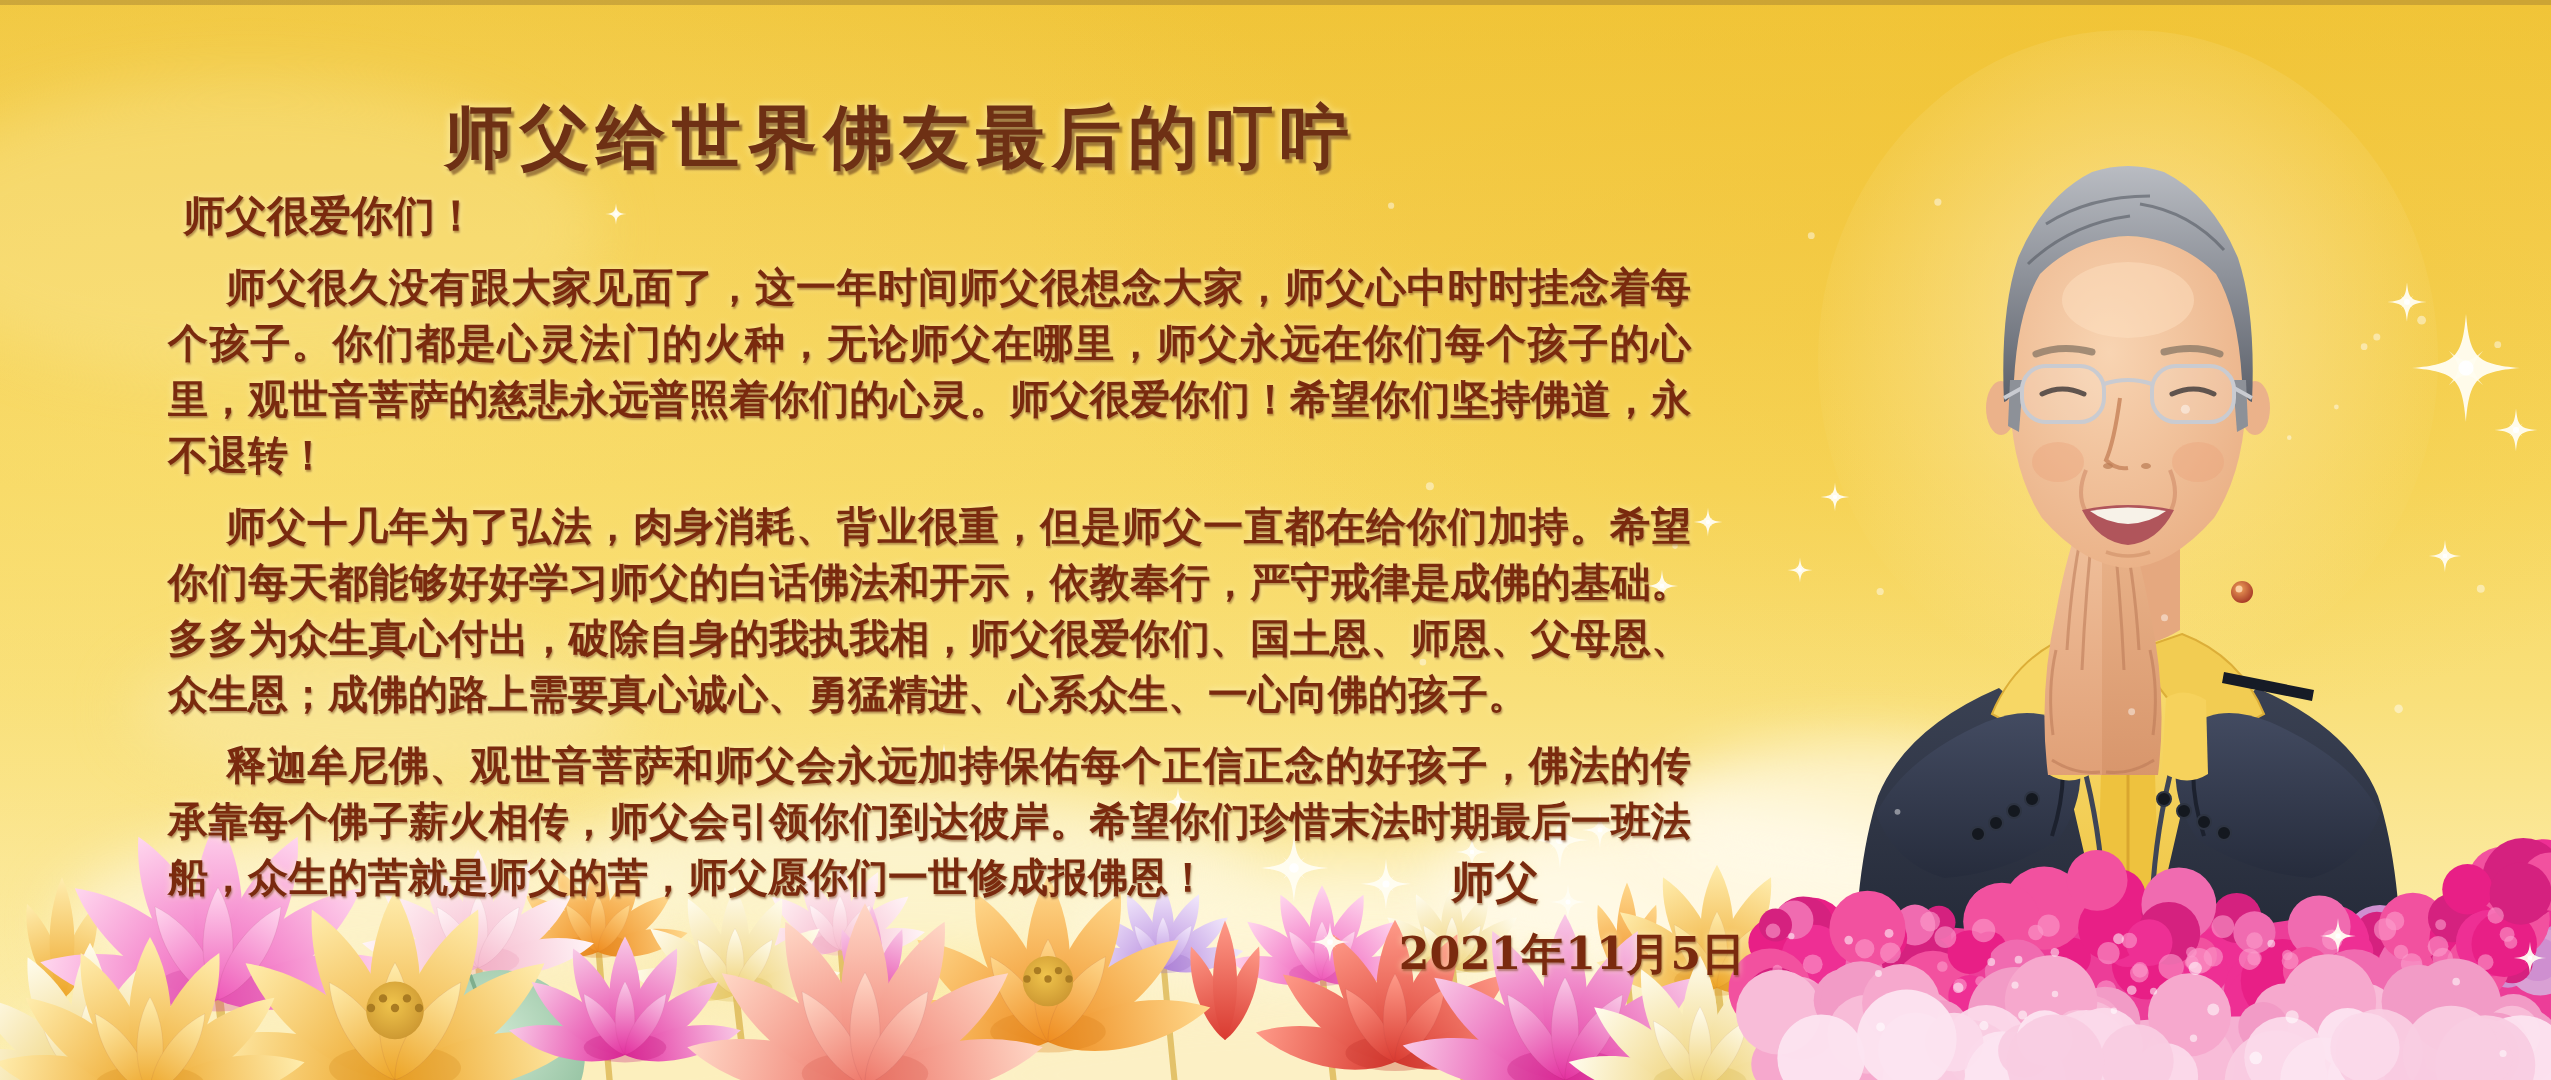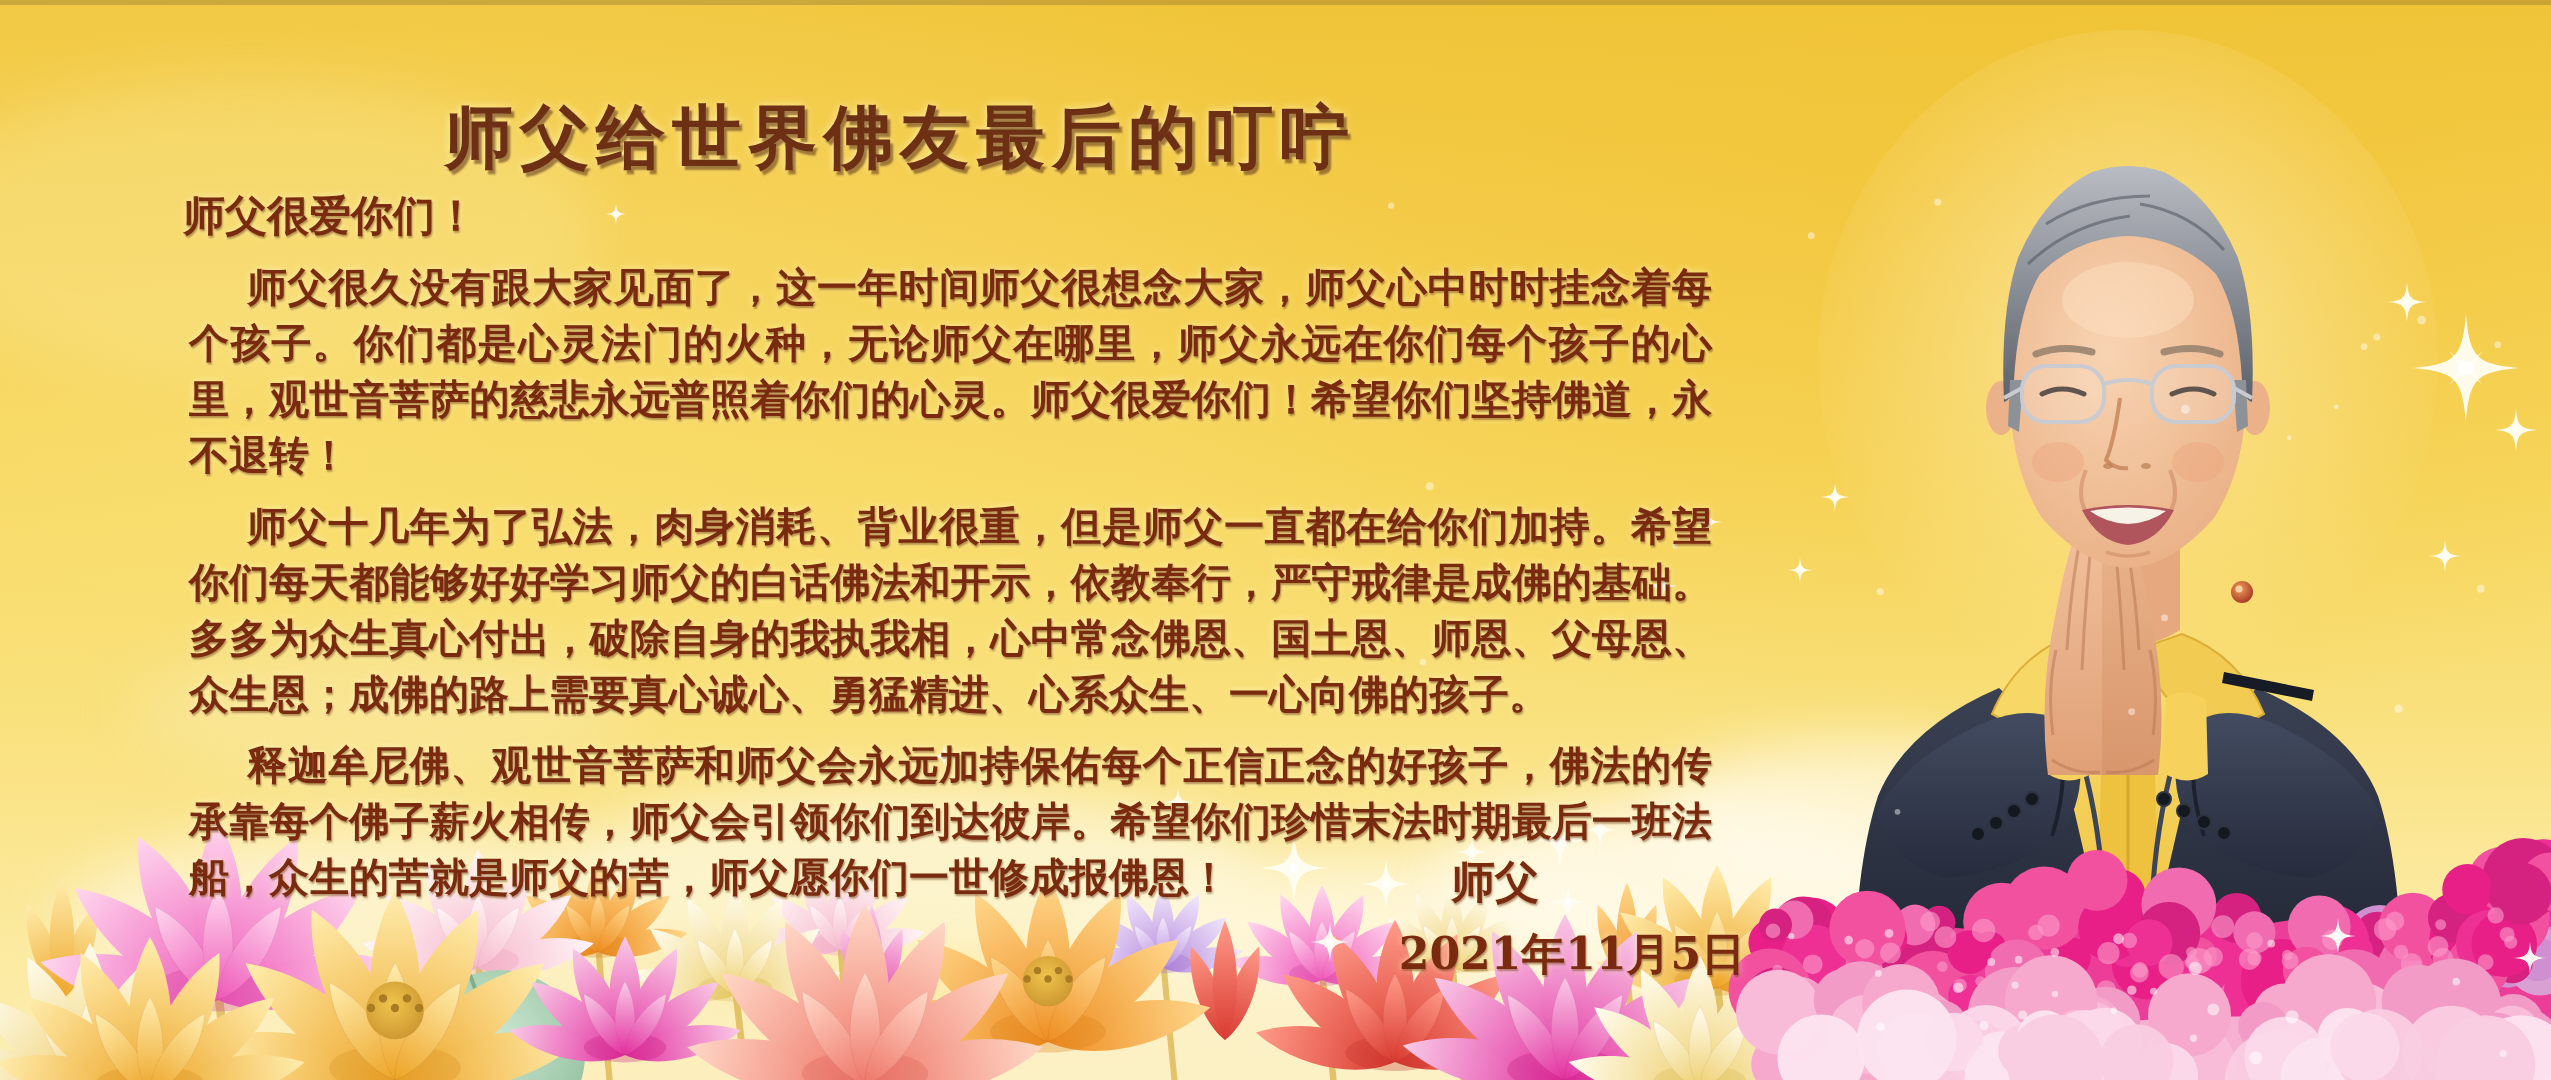--- a/index.html
+++ b/index.html
@@ -20,21 +20,21 @@
   .cl7{left:1650px;top:740px;width:420px;height:150px;background:rgba(255,251,235,.65);}
   .cl8{left:130px;top:640px;width:500px;height:140px;background:rgba(250,233,170,.5);}
   .cl9{left:-100px;top:80px;width:700px;height:300px;background:rgba(250,232,152,.35);}
   .scene{position:absolute;left:0;top:0;z-index:2;}
   .txt{position:absolute;z-index:5;color:#7a2a0e;font-weight:700;
     text-shadow:1px 2px 2px rgba(96,38,2,.45), 0 0 7px rgba(255,248,198,.8);}
   .title{left:180px;top:48px;width:1440px;text-align:center;font-size:69px;line-height:86px;
     letter-spacing:7px;color:#6e3014;
     text-shadow:3px 4px 2px rgba(74,26,4,.5), 0 0 9px rgba(255,244,182,.9);}
   .greeting{left:183px;top:188px;font-size:42px;line-height:56px;}
-  .bodytext{left:189px;top:259px;width:1523px;font-size:40px;line-height:56px;
+  .bodytext{left:168px;top:259px;width:1523px;font-size:40px;line-height:56px;
     text-align:justify;text-justify:inter-character;word-break:break-all;}
   .bodytext p{margin:0 0 15px 0;text-indent:58px;}
   .signature{left:1335px;top:856px;width:320px;text-align:center;font-size:44px;line-height:52px;}
   .dateline{left:1372px;top:928px;width:400px;text-align:center;font-size:44px;line-height:52px;}
 </style>
 </head>
 <body>
 
 <div class="canvas">
   <div class="topstrip"></div>
@@ -895,18 +895,18 @@
         <circle cx="1897.4955423997017" cy="811.8648339597712" r="2.931242954209665" fill="#ffffff" opacity="0.45"></circle>
         <circle cx="2376.8088216267643" cy="336.92594134554383" r="3.5254321385073126" fill="#ffffff" opacity="0.45"></circle>
         <circle cx="1422.8846872778377" cy="662.1285279472431" r="3.2994390115563874" fill="#ffffff" opacity="0.45"></circle>
       </g>
   </svg>
 
   <h1 class="txt title">师父给世界佛友最后的叮咛</h1>
   <div class="txt greeting">师父很爱你们！</div>
   <div class="txt bodytext">
     <p>师父很久没有跟大家见面了，这一年时间师父很想念大家，师父心中时时挂念着每个孩子。你们都是心灵法门的火种，无论师父在哪里，师父永远在你们每个孩子的心里，观世音菩萨的慈悲永远普照着你们的心灵。师父很爱你们！希望你们坚持佛道，永不退转！</p>
-    <p>师父十几年为了弘法，肉身消耗、背业很重，但是师父一直都在给你们加持。希望你们每天都能够好好学习师父的白话佛法和开示，依教奉行，严守戒律是成佛的基础。多多为众生真心付出，破除自身的我执我相，心中常念佛恩、国土恩、师恩、父母恩、众生恩；成佛的路上需要真心诚心、勇猛精进、心系众生、一心向佛的孩子。</p>
+    <p>师父十几年为了弘法，肉身消耗、背业很重，但是师父一直都在给你们加持。希望你们每天都能够好好学习师父的白话佛法和开示，依教奉行，严守戒律是成佛的基础。多多为众生真心付出，破除自身的我执我相，师父很爱你们、国土恩、师恩、父母恩、众生恩；成佛的路上需要真心诚心、勇猛精进、心系众生、一心向佛的孩子。</p>
     <p>释迦牟尼佛、观世音菩萨和师父会永远加持保佑每个正信正念的好孩子，佛法的传承靠每个佛子薪火相传，师父会引领你们到达彼岸。希望你们珍惜末法时期最后一班法船，众生的苦就是师父的苦，师父愿你们一世修成报佛恩！</p>
   </div>
   <div class="txt signature">师父</div>
   <div class="txt dateline">2021年11月5日</div>
 </div>
 
 </body></html>

